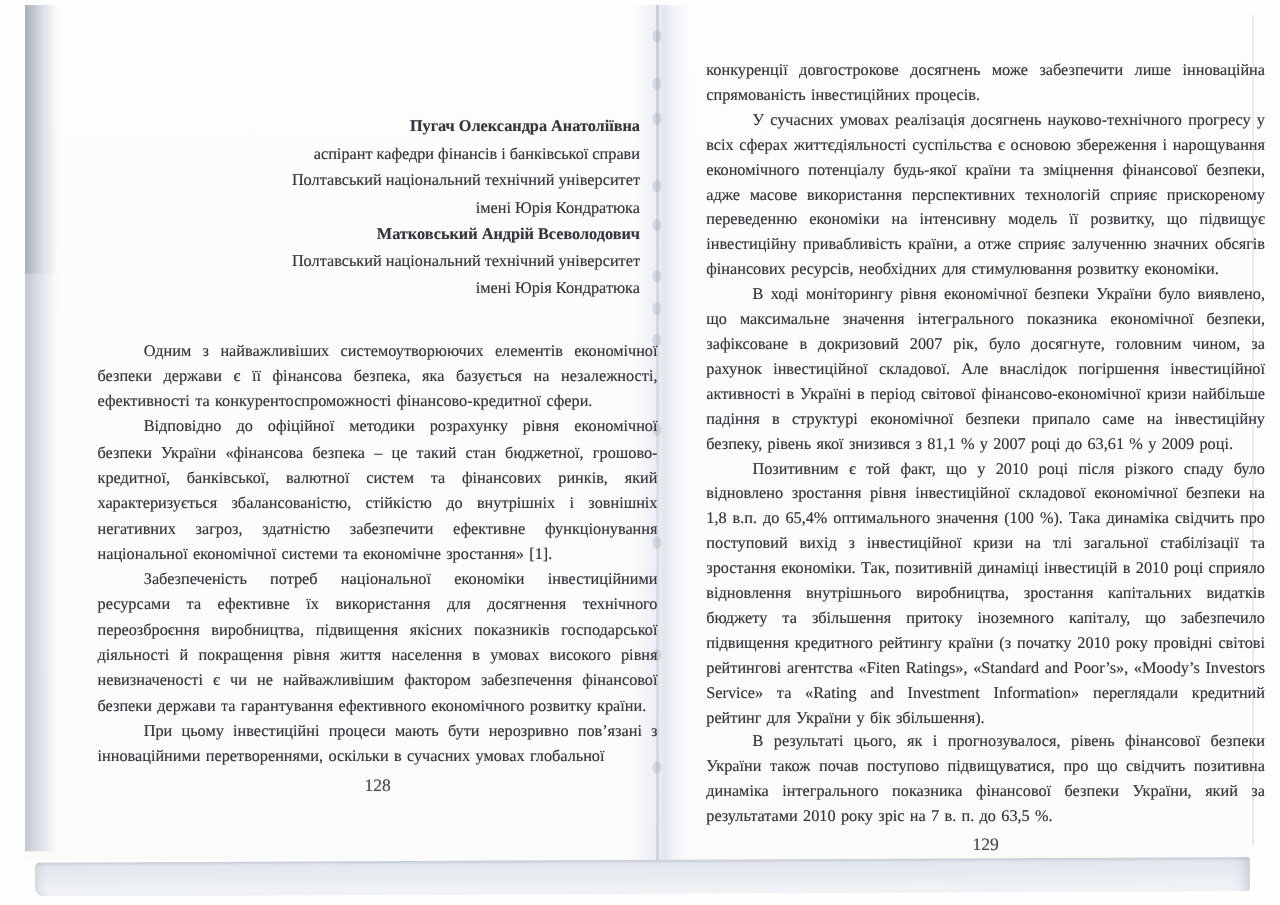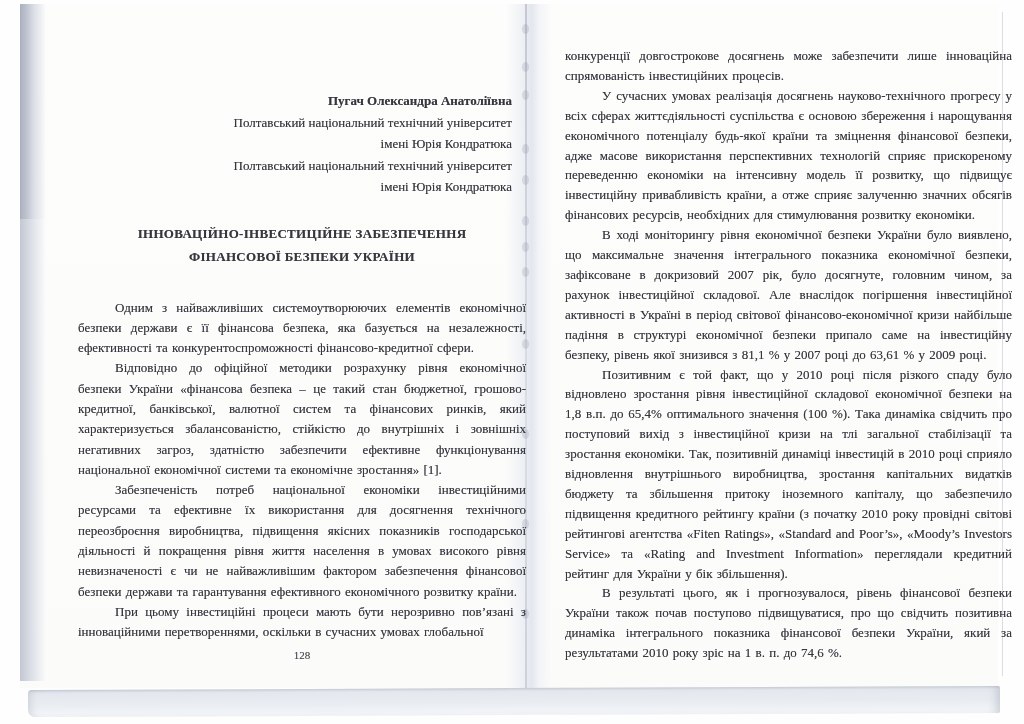--- a/index.html
+++ b/index.html
@@ -65,21 +65,21 @@
   .title-line { display:block; }
 
   .left-body { margin-top:30px; }
   .left-body p, .right-content p {
     margin:0; text-align:justify; text-justify:inter-word;
     text-indent:37px; font-size:13px; line-height:20.3px; word-spacing:1px;
   }
   .right-content p { line-height:19.9px; }
   p.noindent { text-indent:0; }
 
-  .page-num { text-align:center; font-size:11px; margin-top:6px; color:#4b4d57; }
+  .page-num { text-align:center; font-size:14px; margin-top:6px; color:#4b4d57; }
 </style>
 </head>
 <body>
 
 <div class="canvas">
   <div class="page-area">
 
     <div class="left-edge"></div>
     <div class="gutter"></div>
     <div class="gutter-line"></div>
@@ -93,45 +93,44 @@
     <div class="binding-mark" style="top:263px"></div>
     <div class="binding-mark" style="top:335px"></div>
     <div class="binding-mark" style="top:425px"></div>
     <div class="binding-mark" style="top:515px"></div>
     <div class="binding-mark" style="top:605px"></div>
     <div class="right-edge"></div>
 
     <div class="left-content scan-text">
       <div class="author-block">
         <div class="author-line bold">Пугач Олександра Анатоліївна</div>
+        <div class="author-line">аспірант кафедри фінансів і банківської справи</div>
         <div class="author-line">Полтавський національний технічний університет</div>
         <div class="author-line">імені Юрія Кондратюка</div>
+        <div class="author-line bold">Матковський Андрій Всеволодович</div>
         <div class="author-line">Полтавський національний технічний університет</div>
         <div class="author-line">імені Юрія Кондратюка</div>
       </div>
 
-      <h1 class="title">
-        <span class="title-line">ІННОВАЦІЙНО-ІНВЕСТИЦІЙНЕ ЗАБЕЗПЕЧЕННЯ</span>
-        <span class="title-line">ФІНАНСОВОЇ БЕЗПЕКИ УКРАЇНИ</span>
-      </h1>
 
       <div class="left-body">
         <p>Одним з найважливіших системоутворюючих елементів економічної безпеки держави є її фінансова безпека, яка базується на незалежності, ефективності та конкурентоспроможності фінансово-кредитної сфери.</p>
         <p>Відповідно до офіційної методики розрахунку рівня економічної безпеки України «фінансова безпека – це такий стан бюджетної, грошово-кредитної, банківської, валютної систем та фінансових ринків, який характеризується збалансованістю, стійкістю до внутрішніх і зовнішніх негативних загроз, здатністю забезпечити ефективне функціонування національної економічної системи та економічне зростання» [1].</p>
         <p>Забезпеченість потреб національної економіки інвестиційними ресурсами та ефективне їх використання для досягнення технічного переозброєння виробництва, підвищення якісних показників господарської діяльності й покращення рівня життя населення в умовах високого рівня невизначеності є чи не найважливішим фактором забезпечення фінансової безпеки держави та гарантування ефективного економічного розвитку країни.</p>
         <p>При цьому інвестиційні процеси мають бути нерозривно пов’язані з інноваційними перетвореннями, оскільки в сучасних умовах глобальної</p>
       </div>
 
       <div class="page-num">128</div>
     </div>
 
     <div class="right-content scan-text">
       <p class="noindent">конкуренції довгострокове досягнень може забезпечити лише інноваційна спрямованість інвестиційних процесів.</p>
       <p>У сучасних умовах реалізація досягнень науково-технічного прогресу у всіх сферах життєдіяльності суспільства є основою збереження і нарощування економічного потенціалу будь-якої країни та зміцнення фінансової безпеки, адже масове використання перспективних технологій сприяє прискореному переведенню економіки на інтенсивну модель її розвитку, що підвищує інвестиційну привабливість країни, а отже сприяє залученню значних обсягів фінансових ресурсів, необхідних для стимулювання розвитку економіки.</p>
       <p>В ході моніторингу рівня економічної безпеки України було виявлено, що максимальне значення інтегрального показника економічної безпеки, зафіксоване в докризовий 2007 рік, було досягнуте, головним чином, за рахунок інвестиційної складової. Але внаслідок погіршення інвестиційної активності в Україні в період світової фінансово-економічної кризи найбільше падіння в структурі економічної безпеки припало саме на інвестиційну безпеку, рівень якої знизився з 81,1 % у 2007 році до 63,61 % у 2009 році.</p>
       <p>Позитивним є той факт, що у 2010 році після різкого спаду було відновлено зростання рівня інвестиційної складової економічної безпеки на 1,8 в.п. до 65,4% оптимального значення (100 %). Така динаміка свідчить про поступовий вихід з інвестиційної кризи на тлі загальної стабілізації та зростання економіки. Так, позитивній динаміці інвестицій в 2010 році сприяло відновлення внутрішнього виробництва, зростання капітальних видатків бюджету та збільшення притоку іноземного капіталу, що забезпечило підвищення кредитного рейтингу країни (з початку 2010 року провідні світові рейтингові агентства «Fiten Ratings», «Standard and Poor’s», «Moody’s Investors Service» та «Rating and Investment Information» переглядали кредитний рейтинг для України у бік збільшення).</p>
-      <p>В результаті цього, як і прогнозувалося, рівень фінансової безпеки України також почав поступово підвищуватися, про що свідчить позитивна динаміка інтегрального показника фінансової безпеки України, який за результатами 2010 року зріс на 1 в. п. до 74,6 %.</p>
+      <p>В результаті цього, як і прогнозувалося, рівень фінансової безпеки України також почав поступово підвищуватися, про що свідчить позитивна динаміка інтегрального показника фінансової безпеки України, який за результатами 2010 року зріс на 7 в. п. до 63,5 %.</p>
+      <div class="page-num">129</div>
     </div>
 
   </div>
 
   <div class="bottom-stack"></div>
 </div>
 
 </body></html>

